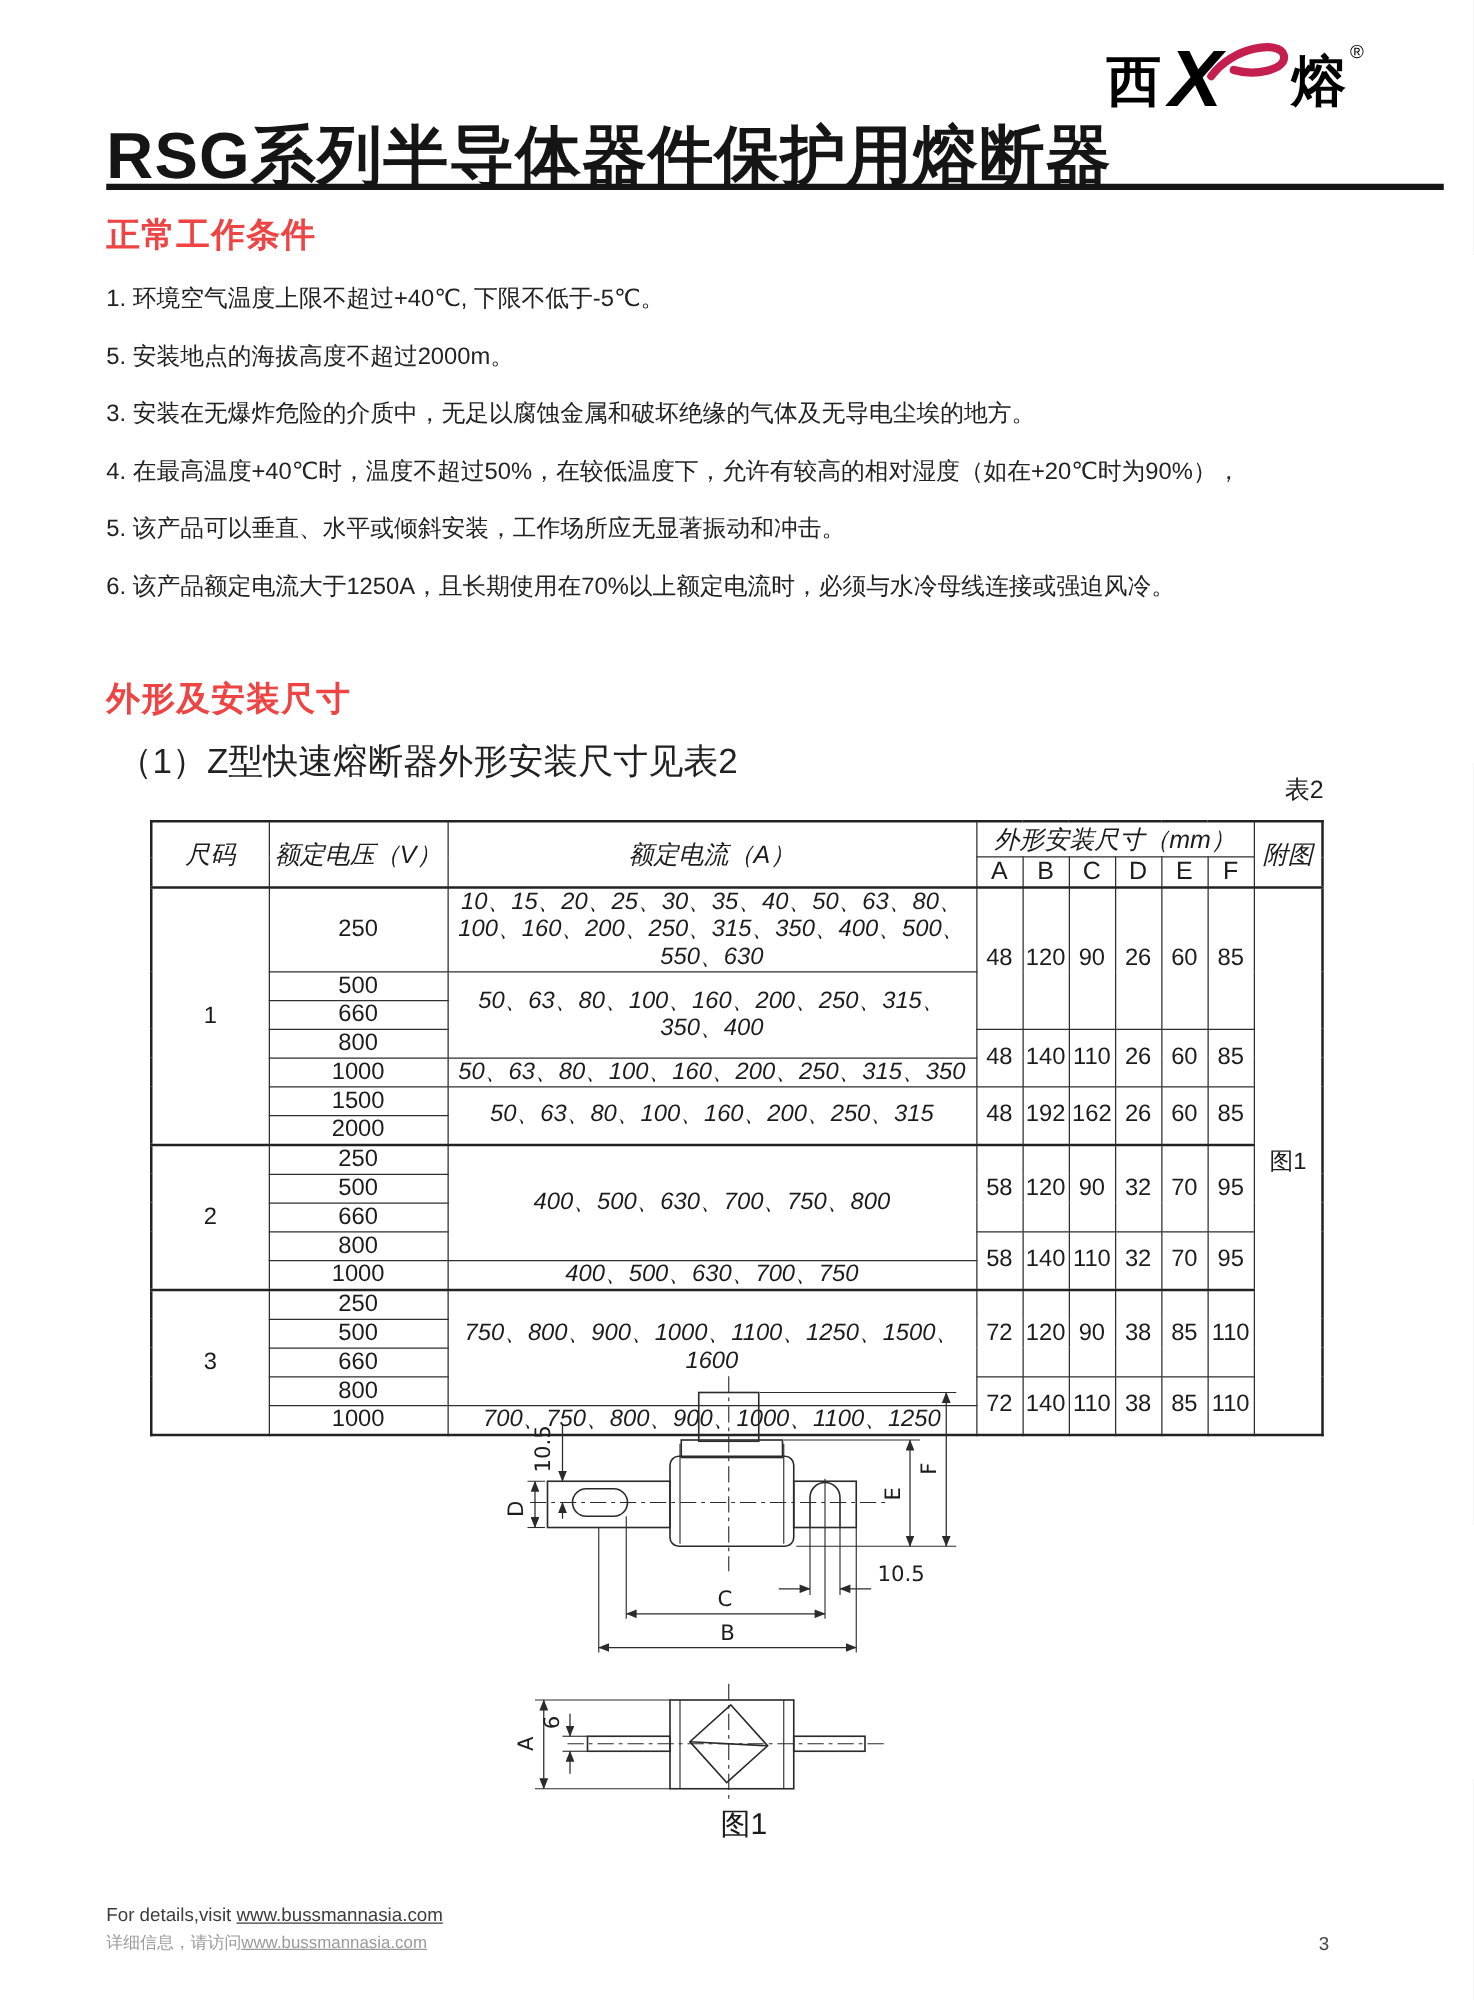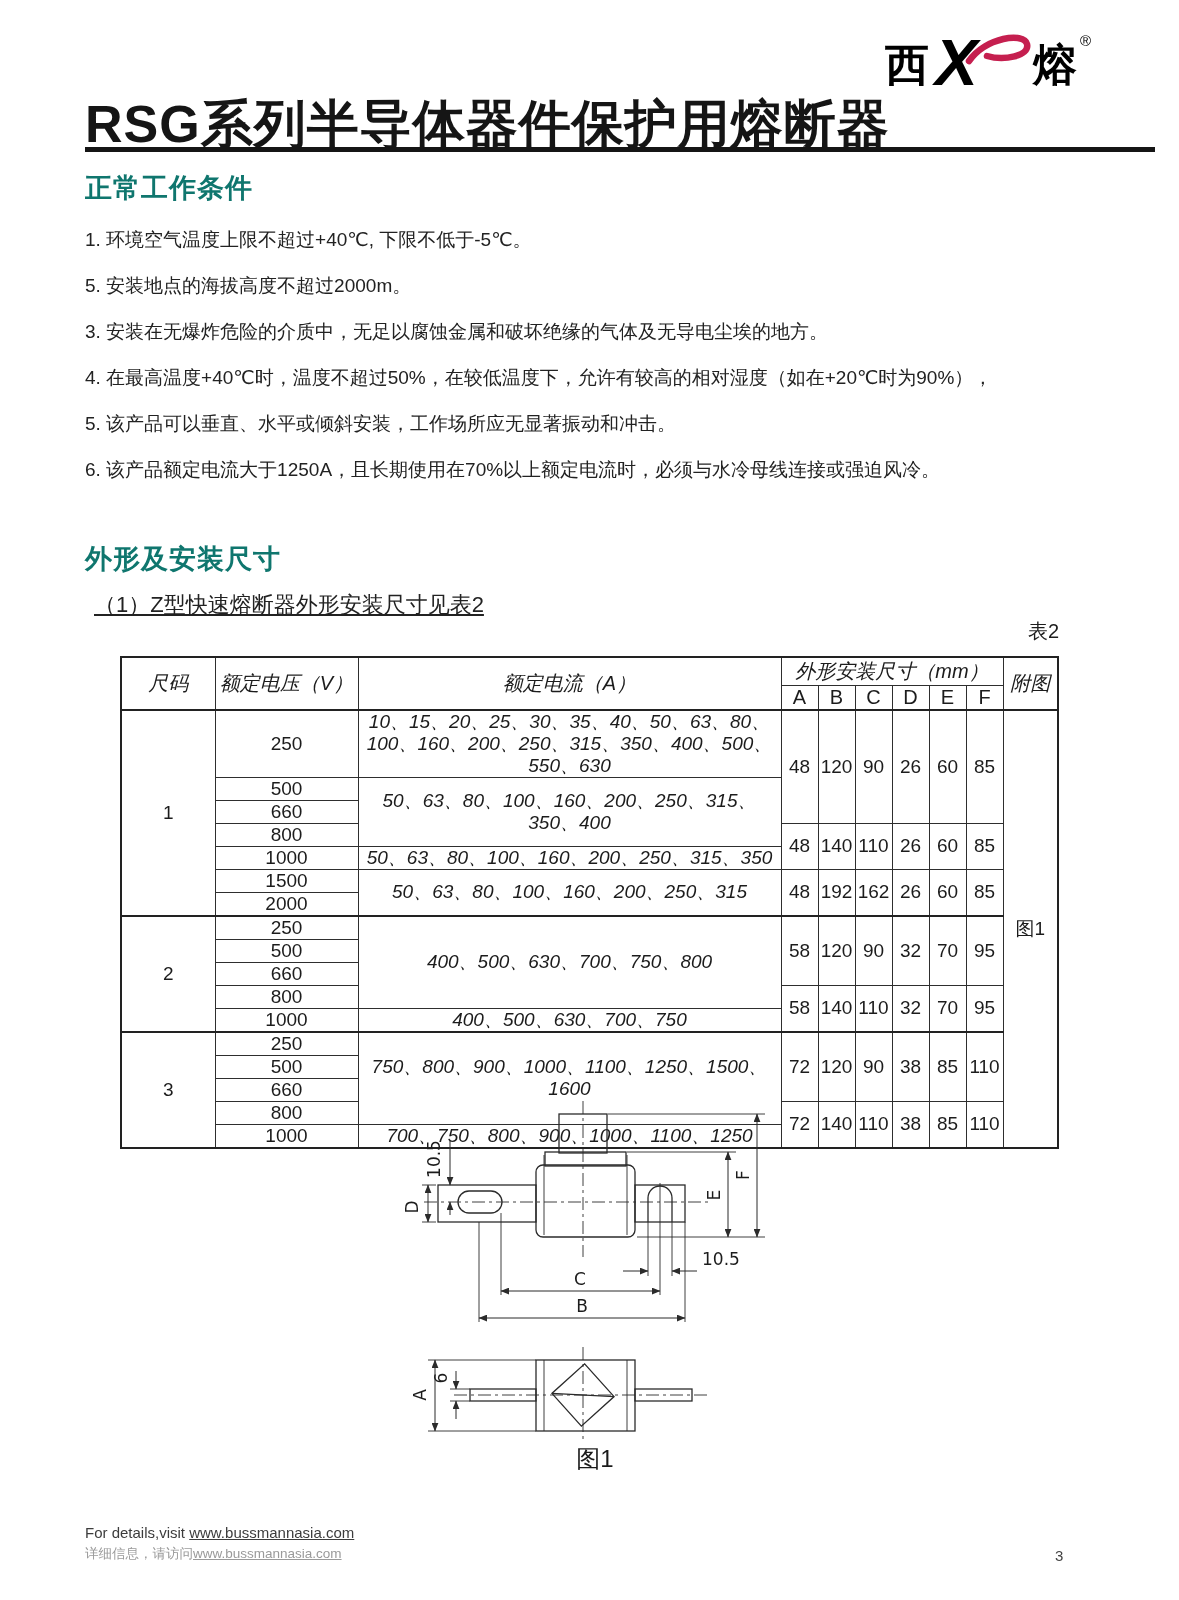--- a/index.html
+++ b/index.html
@@ -5,24 +5,24 @@
   html,body{margin:0;padding:0;background:#e8e8e8;}
   .page{position:relative;width:1179px;height:1600px;background:#ffffff;margin:0 auto;
         font-family:"Liberation Sans","DejaVu Sans",sans-serif;color:#1d1d1d;overflow:hidden;}
   .abs{position:absolute;}
 
   
   .doc-title{left:85px;top:90px;font-size:52px;font-weight:800;letter-spacing:1px;color:#151515;}
   .title-rule{left:85px;top:147px;width:1070px;height:5px;background:#151515;}
 
   
-  .sec-head{font-size:27px;font-weight:600;color:#0f766e;letter-spacing:1px;}
+  .sec-head{font-size:27px;font-weight:600;color:#ef4444;letter-spacing:1px;}
   .wc-list{left:85px;top:217px;width:1080px;}
   .wc-line{height:46px;line-height:46px;font-size:19px;color:#222;white-space:nowrap;}
-  .note-line{left:94px;top:590px;font-size:22px;color:#222;text-decoration:underline;}
+  .note-line{left:94px;top:590px;font-size:28px;color:#222;}
   .tbl-caption{left:120px;top:618px;width:939px;text-align:right;font-size:20px;font-weight:500;}
 
   
   .t2-wrap{left:120px;top:656px;}
   table.t2{border-collapse:collapse;table-layout:fixed;width:939px;border:2.5px solid #222;}
   table.t2 td{border:1px solid #2e2e2e;text-align:center;vertical-align:middle;
               font-size:19px;color:#1c1c1c;padding:0 2px;overflow:hidden;}
   table.t2 thead{border-bottom:2.5px solid #222;}
   table.t2 thead td{font-size:20px;font-weight:500;}
   table.t2 tr{height:21px;}

